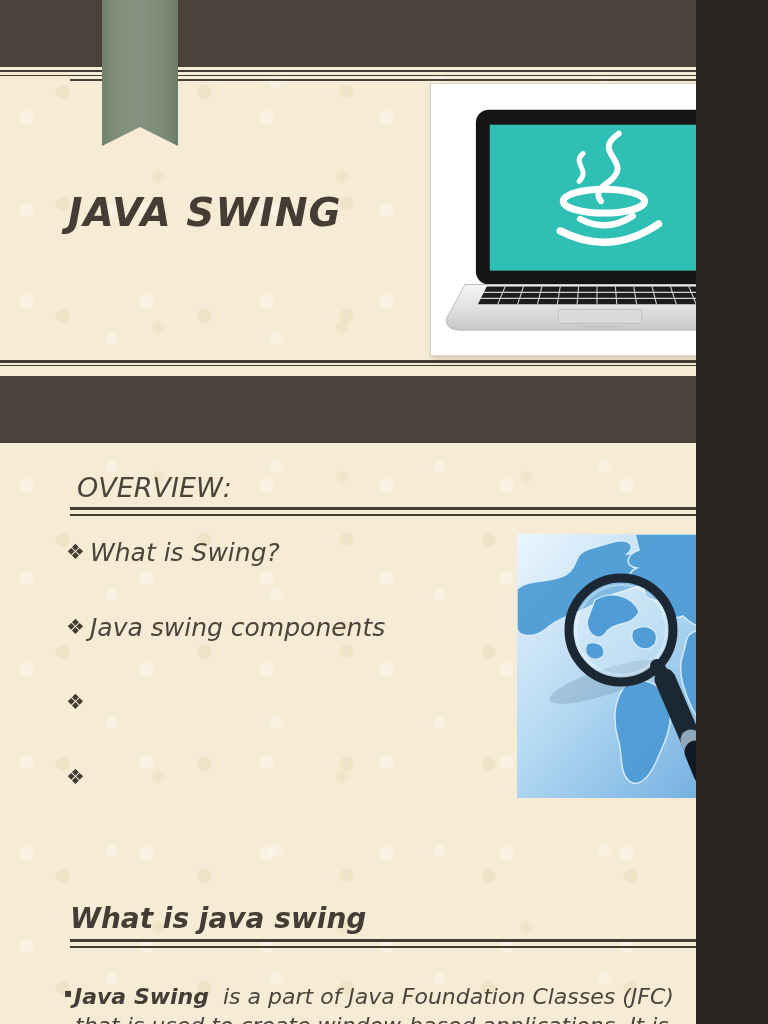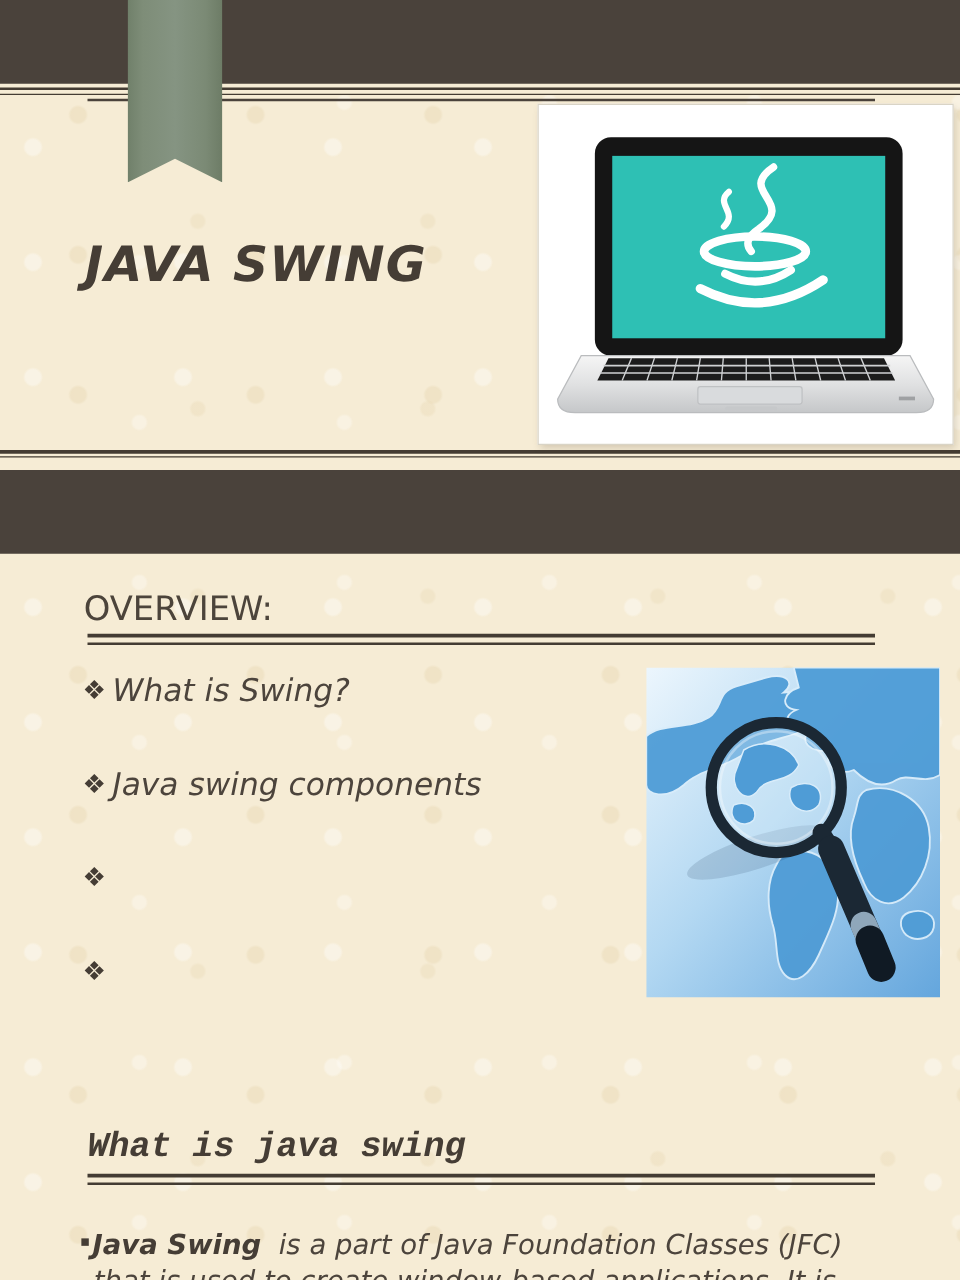--- a/index.html
+++ b/index.html
@@ -1,17 +1,17 @@
 <!DOCTYPE html>
 <html><head>
 <meta charset="utf-8">
 <style>
   html,body{margin:0;padding:0;background:#2b2622;}
   .page{
-    position:relative;width:768px;height:1024px;overflow:hidden;
+    position:relative;width:696px;height:1024px;overflow:hidden;
     background-color:#f6ecd5;
     background-image:
       radial-gradient(circle at 22% 28%, rgba(255,255,255,.38) 0 6px, rgba(255,255,255,0) 8px),
       radial-gradient(circle at 68% 64%, rgba(255,255,255,.30) 0 5px, rgba(255,255,255,0) 7px),
       radial-gradient(circle at 44% 82%, rgba(223,203,158,.28) 0 6px, rgba(223,203,158,0) 8px),
       radial-gradient(circle at 86% 18%, rgba(223,203,158,.22) 0 5px, rgba(223,203,158,0) 7px);
     background-size:120px 92px,164px 128px,142px 112px,184px 150px;
     font-family:"DejaVu Sans","Liberation Sans",sans-serif;
     color:#4a4238;
   }
@@ -37,39 +37,39 @@
   .slide1-subtitle{
     position:absolute;left:68px;top:283px;
     font-size:17px;font-weight:bold;font-style:italic;color:#453d35;
   }
   .laptop-frame{
     position:absolute;left:430px;top:83px;width:333px;height:273px;z-index:3;
     background:#ffffff;border:1px solid #d9d4c6;box-sizing:border-box;
     box-shadow:2px 3px 6px rgba(90,78,58,.22);
   }
   .overview-heading{
-    position:absolute;left:67px;top:472px;margin:0;
-    font-size:27px;line-height:32px;font-weight:normal;color:#4c443b;
+    position:absolute;left:77px;top:472px;margin:0;
+    font-size:27px;line-height:32px;font-weight:normal;font-style:italic;color:#4c443b;
   }
   .hrule{
     position:absolute;left:70px;width:630px;height:4px;
     border-top:3px solid #443c33;border-bottom:2px solid #443c33;
   }
   .hr-overview{top:507px;}
   .hr-what{top:939px;}
   .bullet-list{
     position:absolute;left:66px;top:538px;width:440px;margin:0;padding:0;list-style:none;
   }
   .bullet-list li{display:flex;margin:0 0 46px 0;font-size:25px;line-height:29px;font-style:italic;color:#4c443c;}
   .blt{flex:none;width:24px;font-size:21px;line-height:29px;font-style:normal;color:#453d35;}
   .btext{display:inline-block;}
   .map-frame{position:absolute;left:517px;top:534px;width:235px;height:264px;z-index:2;}
   .what-heading{
     position:absolute;left:70px;top:903px;margin:0;
-    font-size:28px;line-height:32px;font-weight:bold;font-style:italic;color:#453d35;font-family:Liberation Mono, monospace;
+    font-size:28px;line-height:32px;font-weight:bold;font-style:italic;color:#453d35;
   }
   .body-par{position:absolute;left:64px;top:982px;width:700px;font-size:22px;line-height:29px;font-style:italic;color:#4c443c;}
   .body-l1{display:flex;white-space:nowrap;}
   .sqblt{flex:none;width:10px;font-size:12px;line-height:22px;font-style:normal;font-weight:bold;color:#453d35;}
   .body-lead{font-weight:bold;color:#453d35;}
   .body-l2{padding-left:11px;white-space:nowrap;}
   svg{display:block;}
 </style>
 </head>
 <body>

